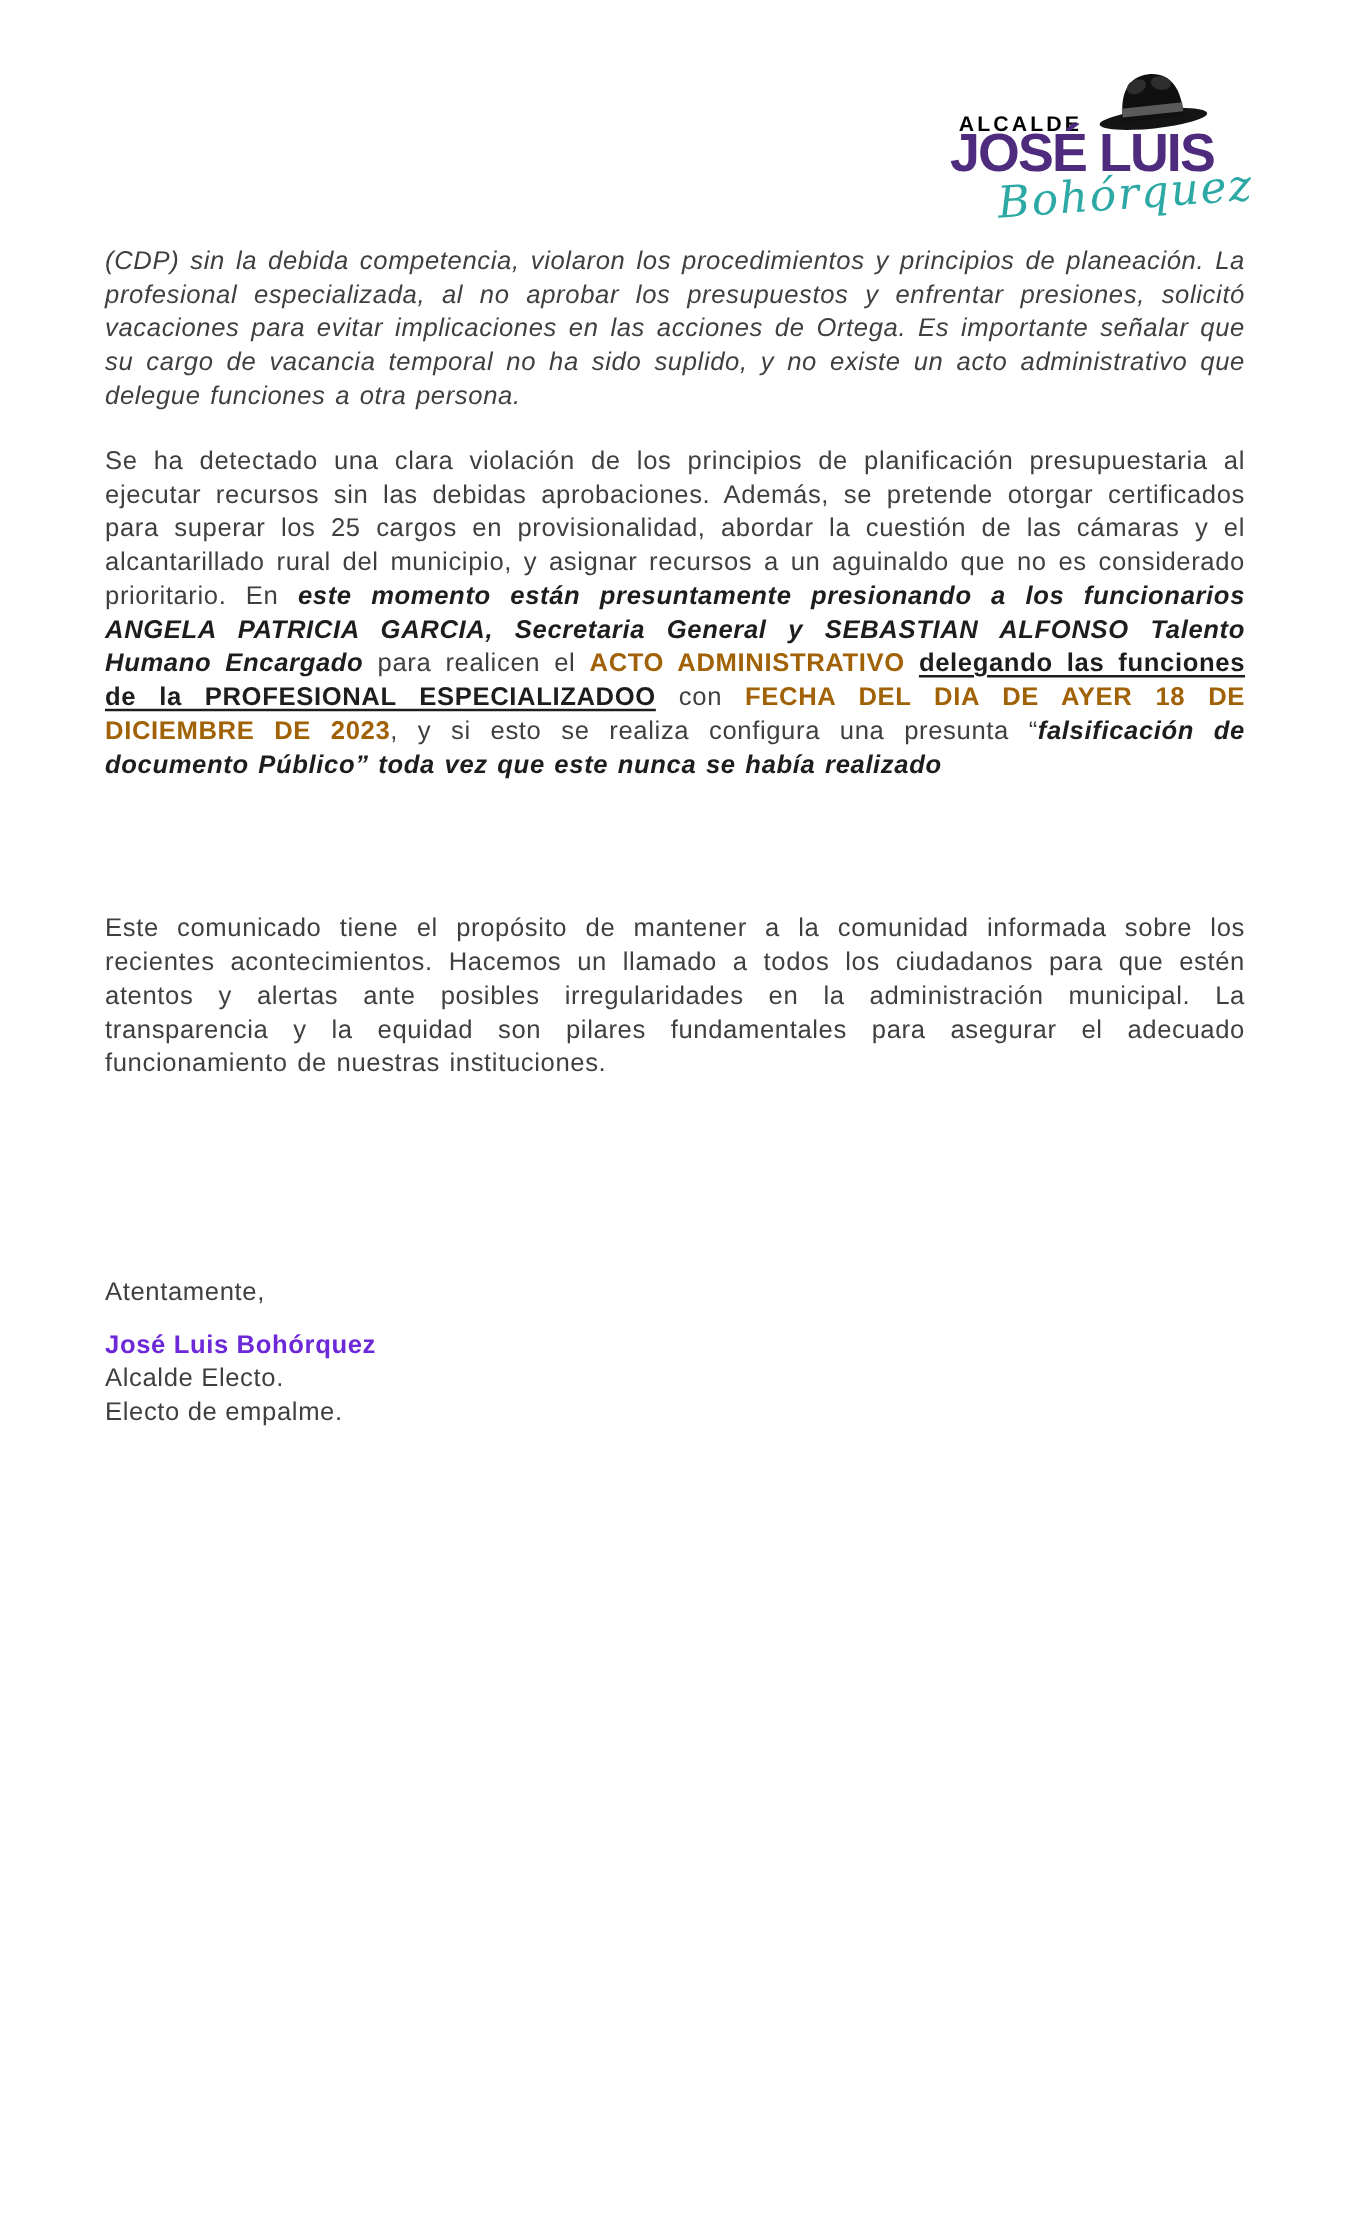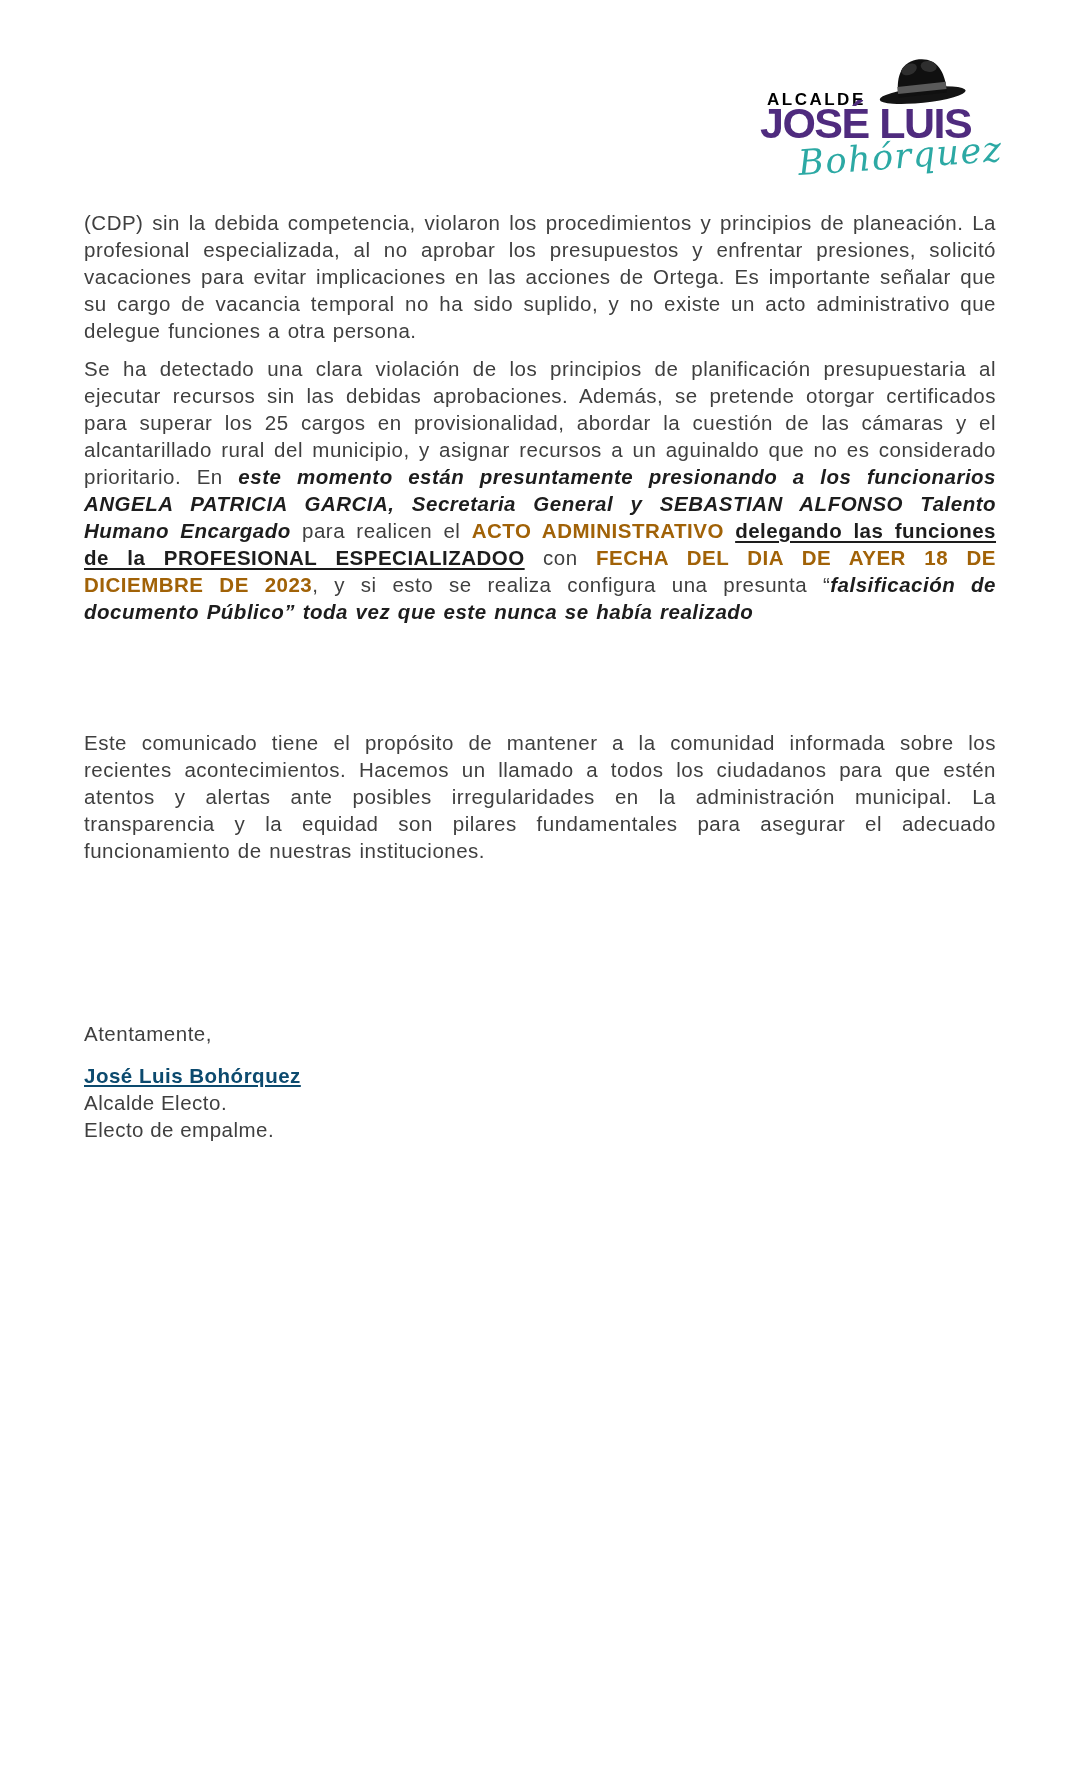--- a/index.html
+++ b/index.html
@@ -23,34 +23,34 @@
     position:absolute;top:84px;left:40px;font-family:"DejaVu Serif", serif;
     font-style:italic;font-size:35px;color:#2ca9a4;line-height:1;
     letter-spacing:1.5px;transform:rotate(-4deg);white-space:nowrap;
   }
   
   .para{
     position:absolute;left:84px;width:912px;margin:0;text-align:justify;
     font-size:20.5px;line-height:27px;color:#3f3f3f;
     letter-spacing:0.5px;word-spacing:1.5px;
   }
-  #p1{top:209px;}
+  #p1{top:195px;font-style:italic;}
   #p2{top:355px;}
   #p3{top:729px;}
   .run-r{font-weight:normal;}
   .run-b{font-weight:bold;color:#a16207;}
   .run-bi{font-weight:bold;font-style:italic;color:#1d1d1d;}
   .run-bu{font-weight:bold;color:#1d1d1d;text-decoration:underline;text-underline-offset:3px;text-decoration-thickness:2px;}
   .closing{
     position:absolute;left:84px;top:1020px;font-size:20.5px;line-height:27px;
     color:#3f3f3f;letter-spacing:0.5px;
   }
   .closing p{margin:0;}
   .closing .salutation{margin-bottom:15px;}
-  .closing .name{font-weight:bold;color:#0c4a6e;text-decoration:underline;}
+  .closing .name{font-weight:bold;color:#6d28d9;}
 </style>
 </head>
 <body>
 
 <div class="logo">
   <div class="logo-alcalde">ALCALDE</div>
   <div class="logo-name">JOSÉ LUIS</div>
   <svg class="logo-hat" viewBox="0 0 100 56" aria-hidden="true">
 
     <ellipse cx="50" cy="46" rx="48" ry="8.5" fill="#141414"></ellipse>

